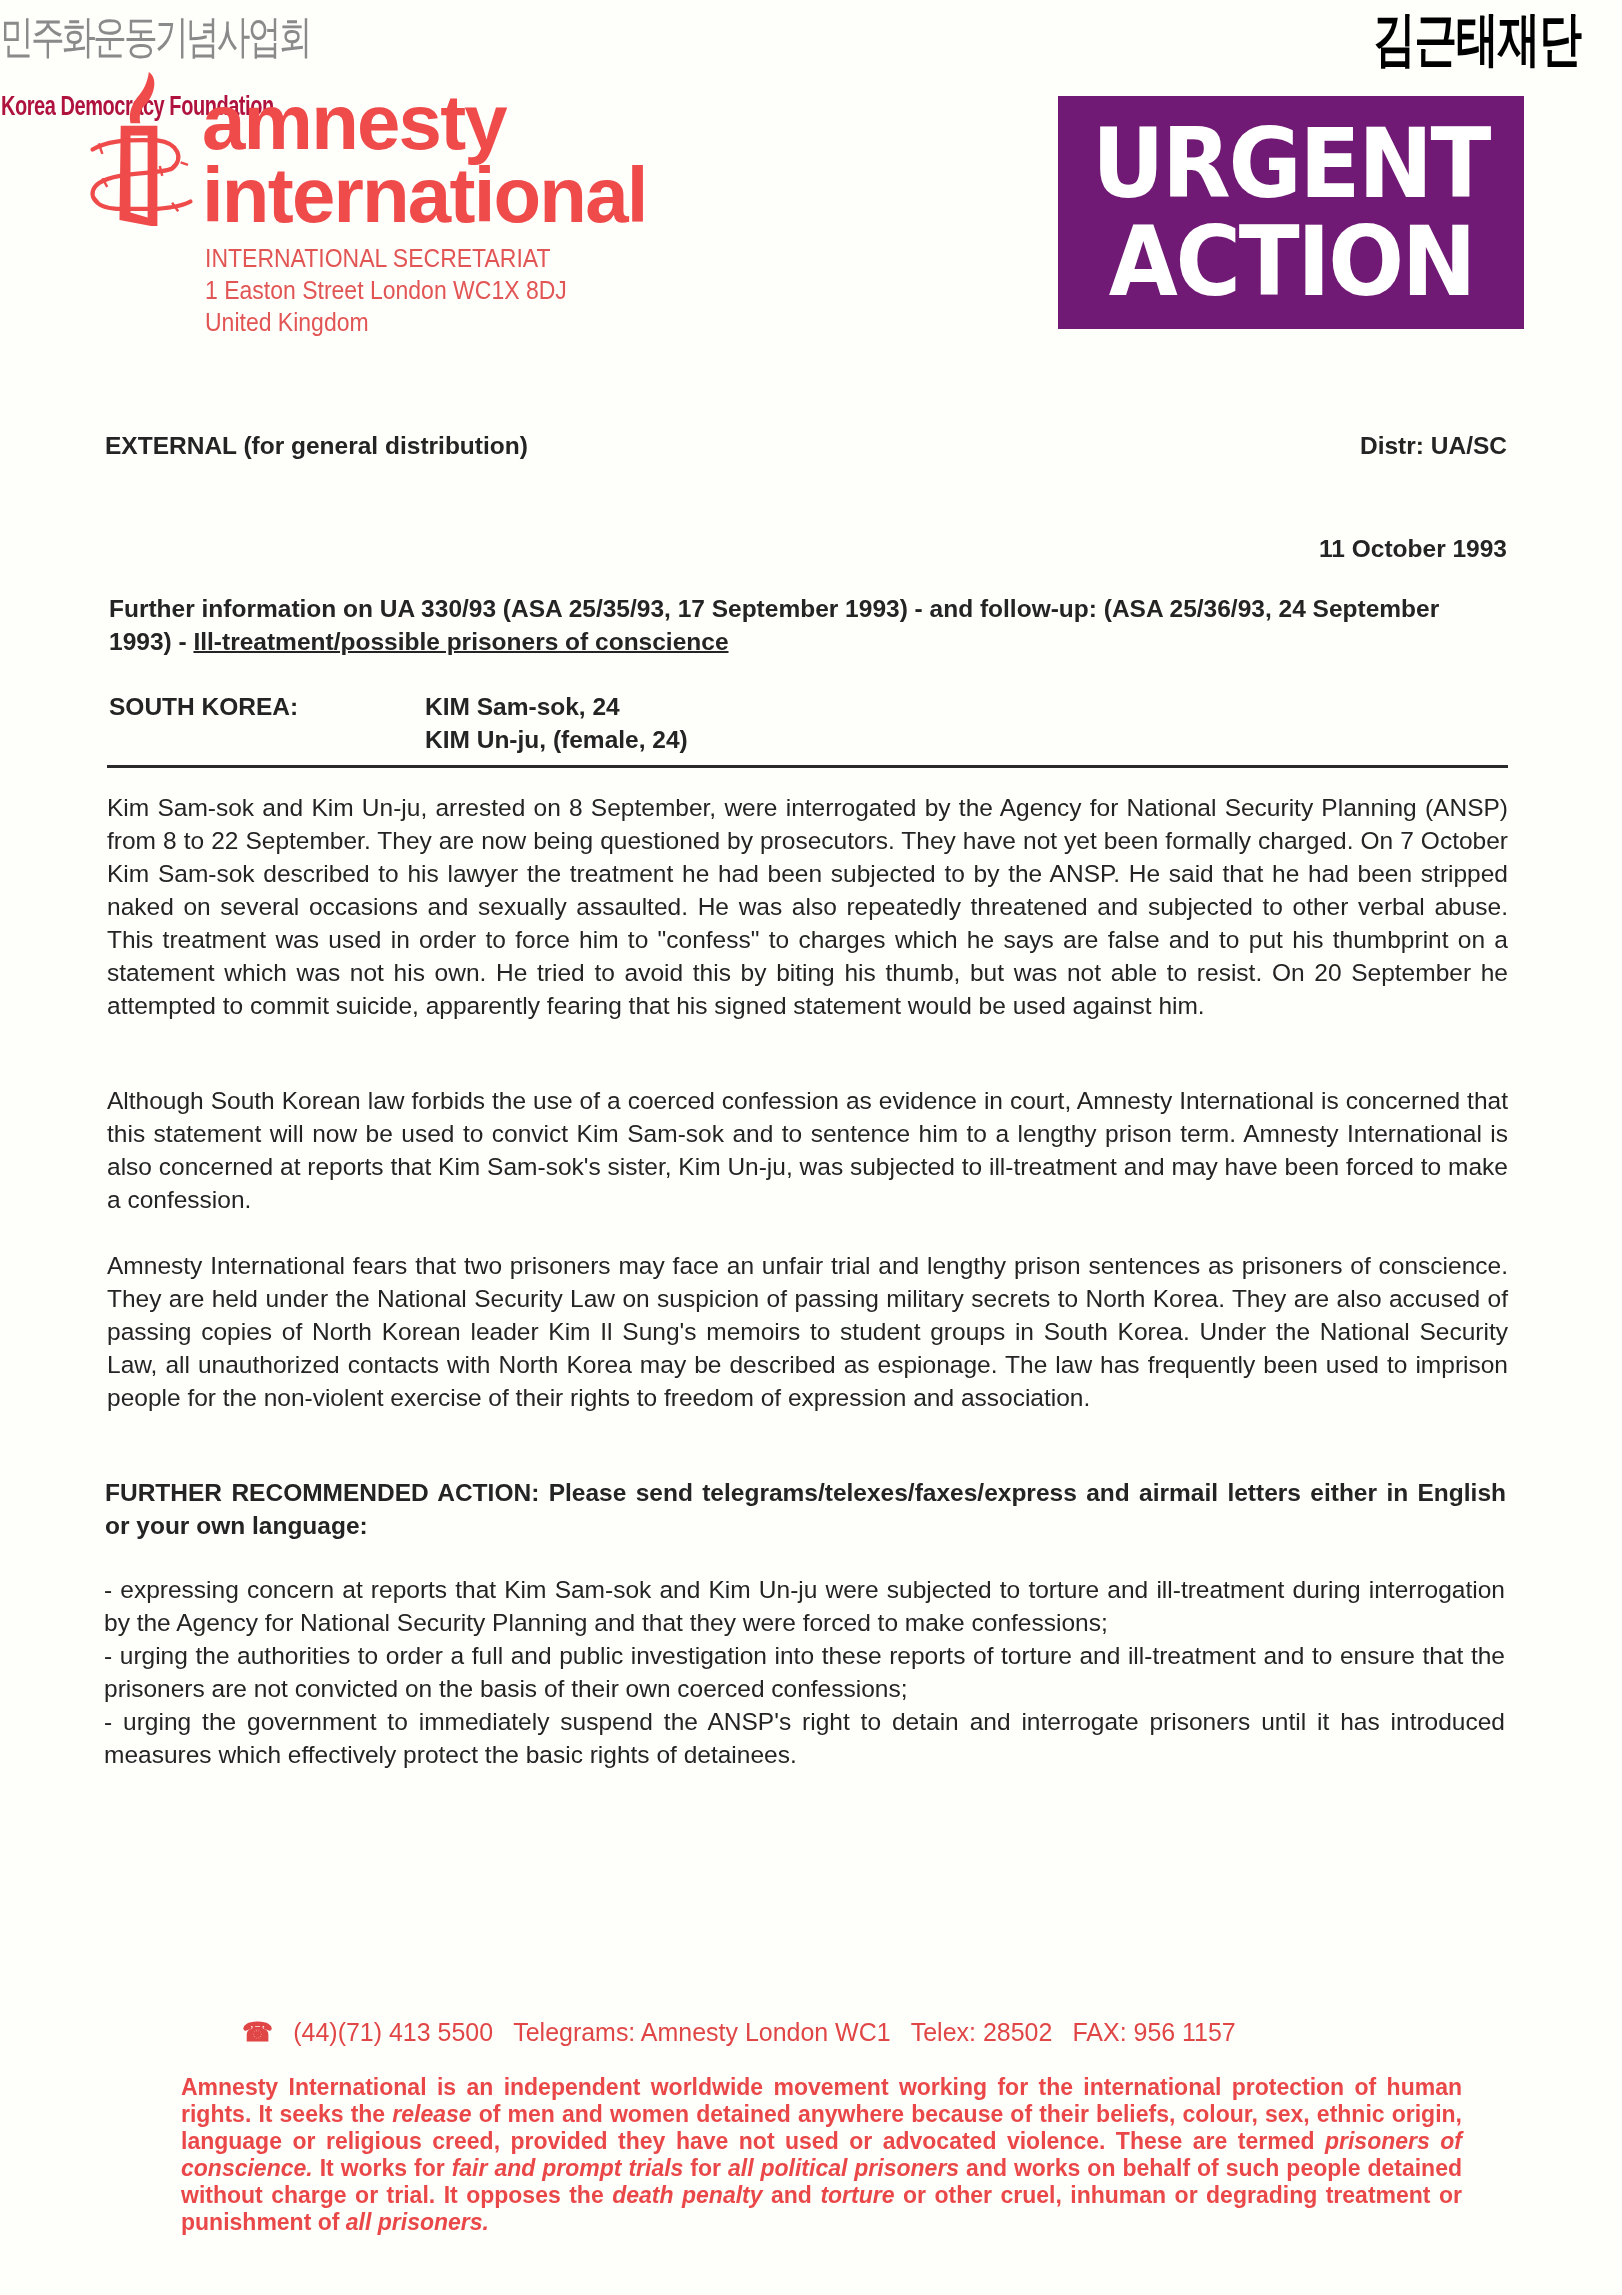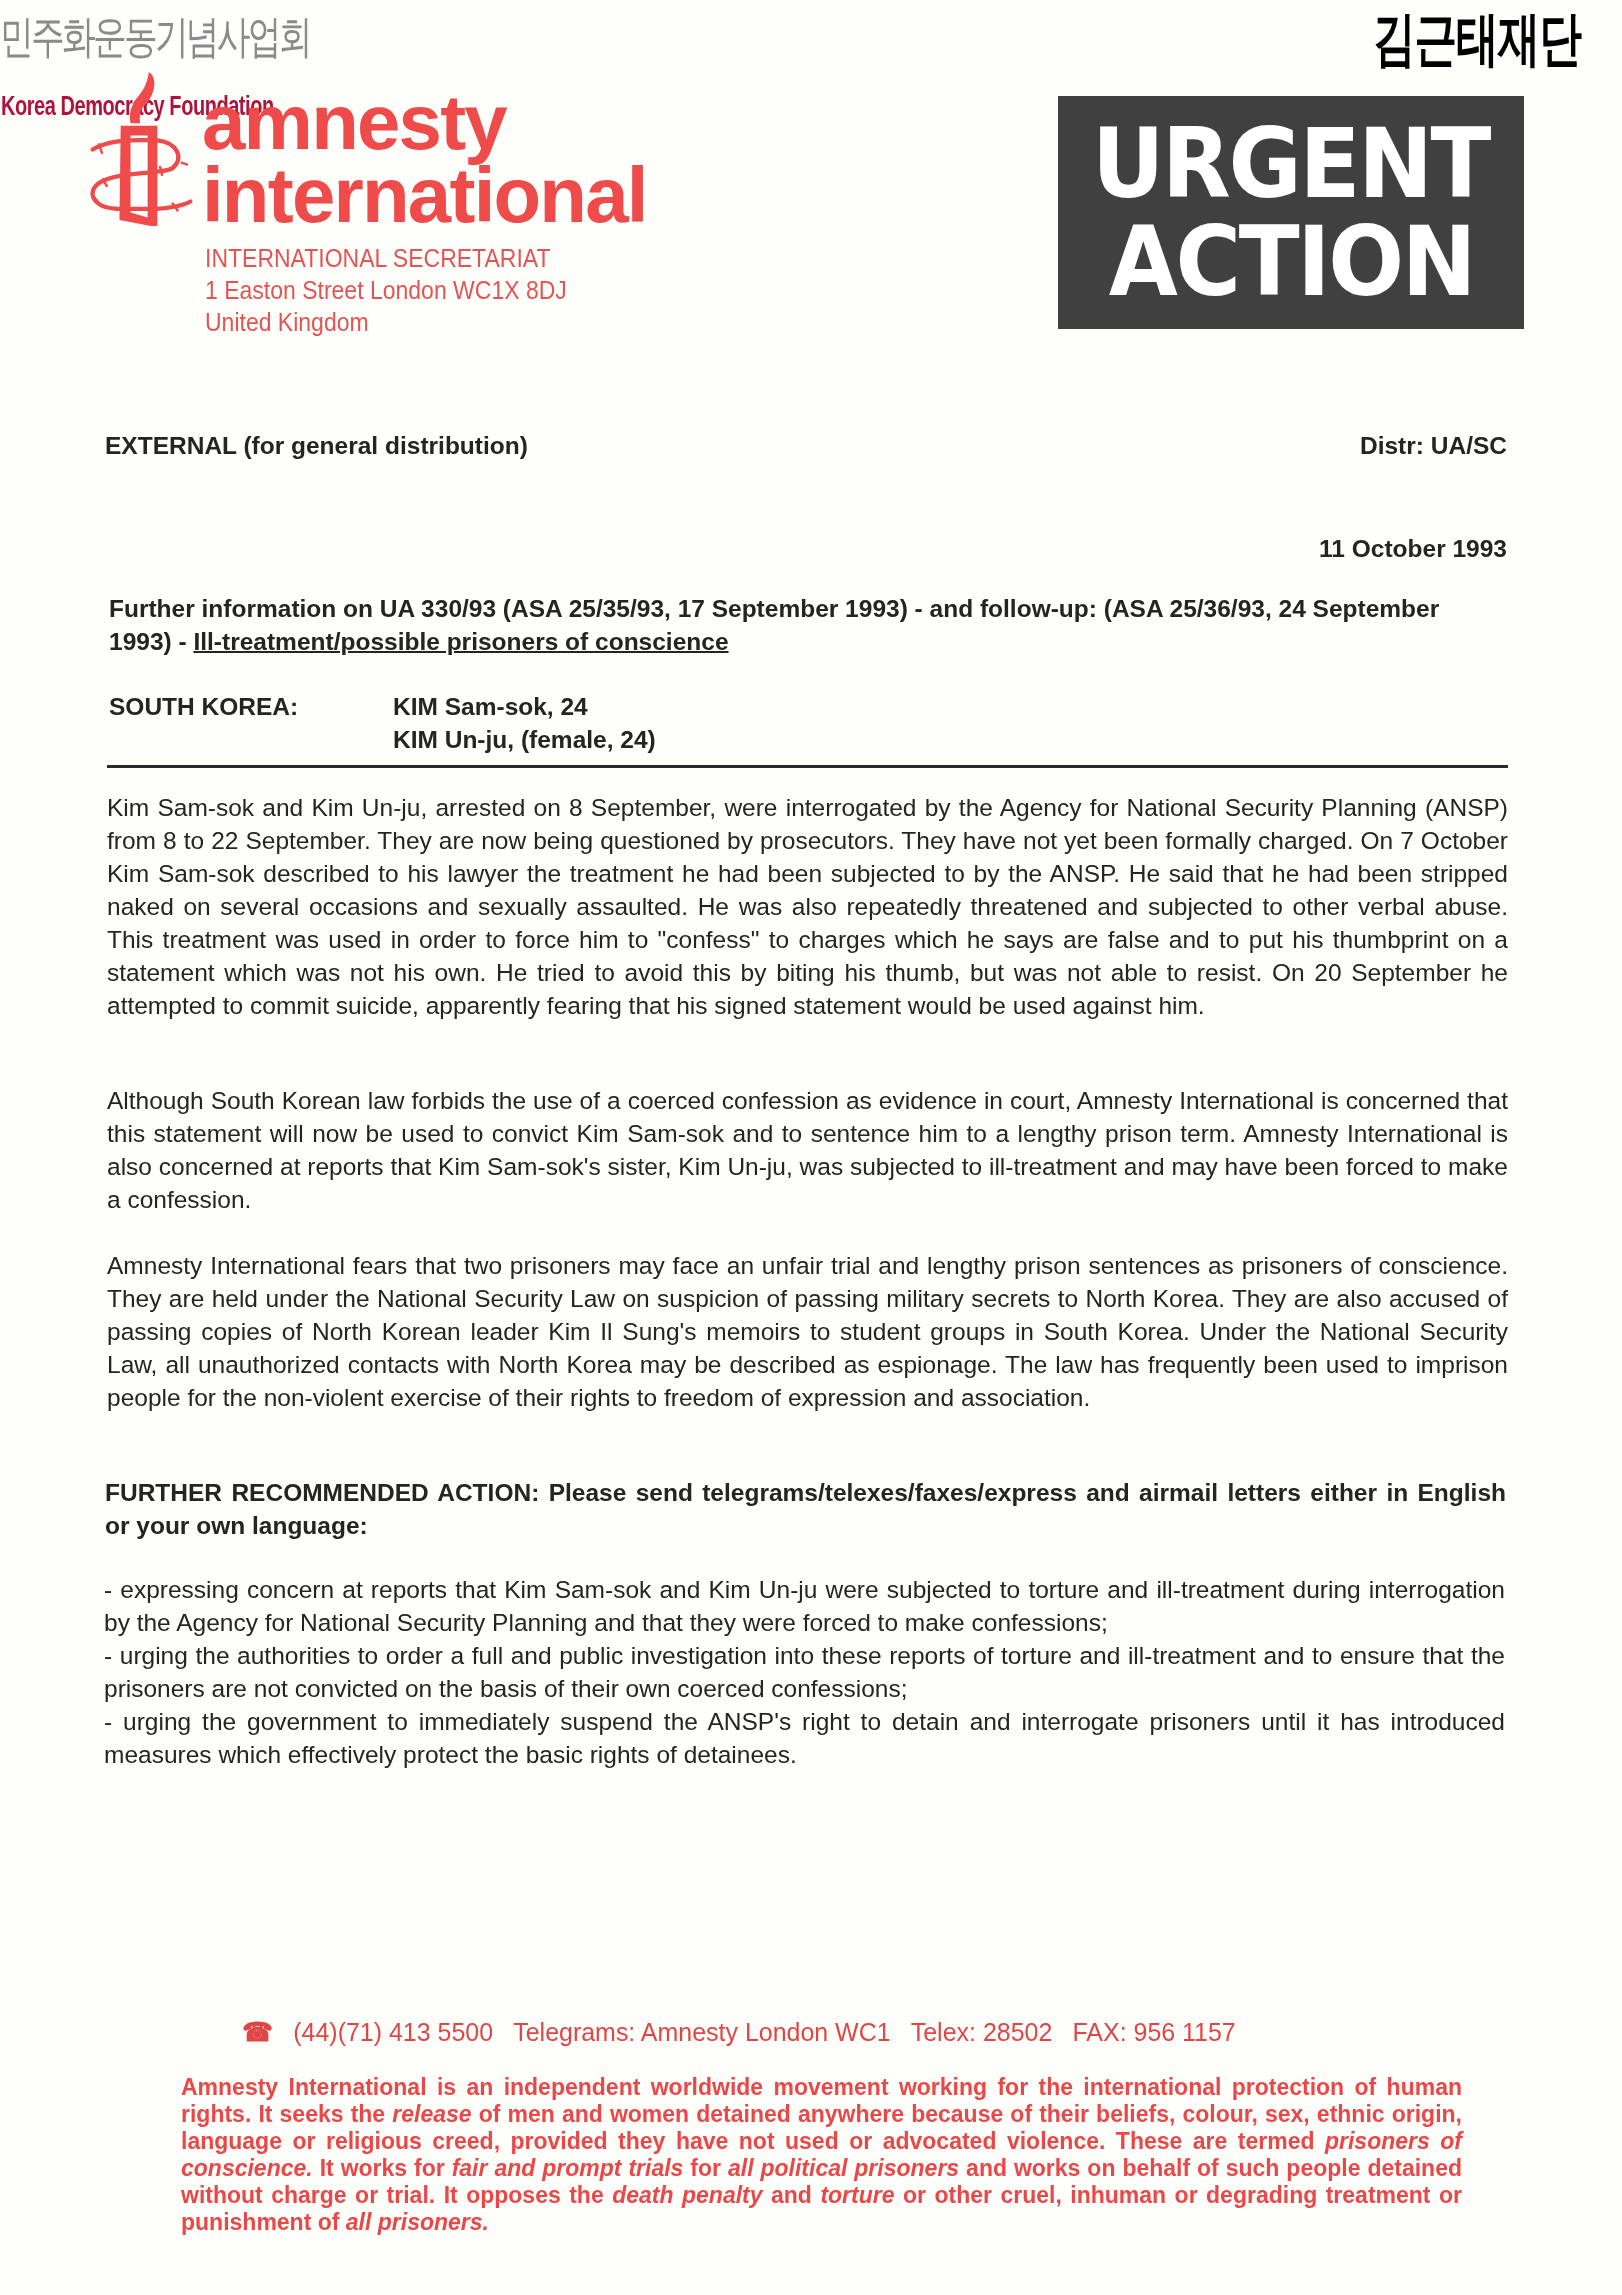--- a/index.html
+++ b/index.html
@@ -42,21 +42,21 @@
 
   .address {
     left: 205px; top: 242px; color: #e25555; font-size: 25px; line-height: 32px;
     font-family: "Liberation Sans", sans-serif; white-space: nowrap;
   }
   .address div { transform: scaleX(0.92); transform-origin: left top; }
 
   
   .ua-box {
     left: 1058px; top: 96px; width: 466px; height: 233px;
-    background: #404040; color: #ffffff;
+    background: #701a75; color: #ffffff;
     display: flex; flex-direction: column; justify-content: center; align-items: center;
   }
   .ua-box span {
     display: block; font-family: "DejaVu Sans", sans-serif; font-weight: bold;
     font-size: 96px; line-height: 98px; letter-spacing: -2.5px;
     transform: scaleX(0.93);
   }
 
   
   .txt { font-size: 24.5px; line-height: 33px; color: #242424; }
@@ -64,21 +64,21 @@
   .right { text-align: right; }
 
   .meta-left { left: 105px; top: 429px; }
   .meta-right { left: 1042px; width: 465px; top: 429px; }
   .date { left: 1042px; width: 465px; top: 532px; }
 
   .further { left: 109px; top: 592px; width: 1398px; }
   .further u { text-decoration: underline; text-decoration-thickness: 1.8px; }
 
   .country { left: 109px; top: 690px; }
-  .names { left: 393px; top: 690px; }
+  .names { left: 425px; top: 690px; }
 
   .rule { left: 107px; top: 765px; width: 1401px; height: 2.5px; background: #2a2a2a; }
 
   .para { left: 107px; width: 1401px; text-align: justify; }
   .p1 { top: 791px; }
   .p2 { top: 1084px; }
   .p3 { top: 1249px; }
   .fra { left: 105px; width: 1401px; top: 1476px; text-align: justify; }
   .bullets { left: 104px; width: 1401px; top: 1573px; }
   .bullets p { margin: 0; text-align: justify; }

